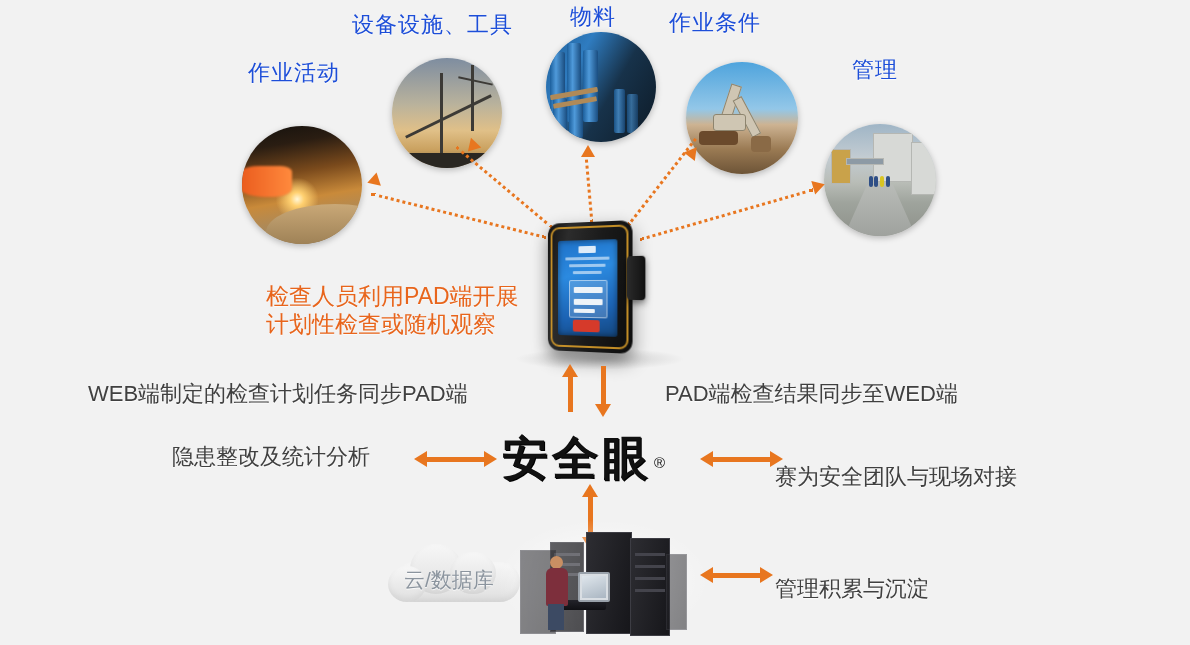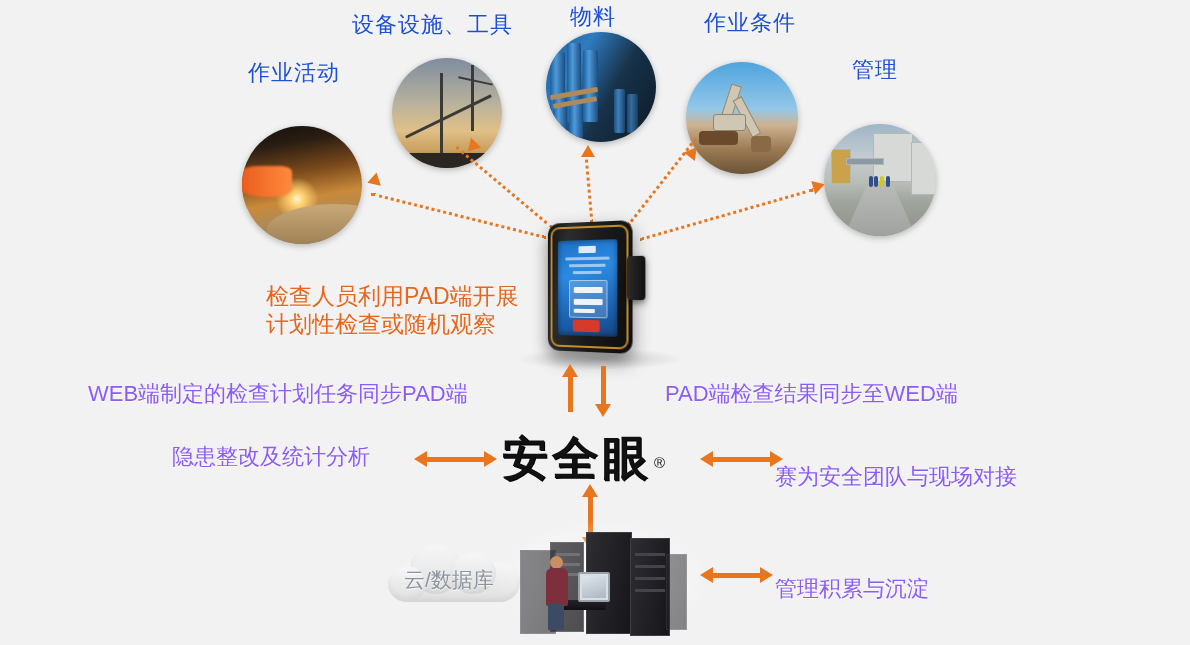--- a/index.html
+++ b/index.html
@@ -93,21 +93,21 @@
     background:radial-gradient(ellipse at center, rgba(120,120,120,.35) 0%, rgba(180,180,180,0) 70%);}
 
   
   .caption-orange{
     position:absolute;color:#e8651c;font-size:23px;line-height:30px;
     white-space:nowrap;text-shadow:0 1px 0 rgba(255,255,255,.6);
   }
 
   
   .cap{
-    position:absolute;color:#8b5cf6;font-size:22px;line-height:30px;
+    position:absolute;color:#404040;font-size:22px;line-height:30px;
     white-space:nowrap;text-shadow:0 1px 1px rgba(255,255,255,.85);
   }
 
   
   #brand{position:absolute;white-space:nowrap;}
   #brand .zh{
     font-family:"DejaVu Serif","Liberation Serif",serif;
     font-weight:700;font-size:46px;color:#111;letter-spacing:4px;
     text-shadow:1px 1px 0 #000;
   }
@@ -136,21 +136,21 @@
   .desk{position:absolute;background:linear-gradient(180deg,#23232a,#101014);border-radius:2px;}
 </style>
 </head>
 <body>
 
 <div id="stage">
 
   <div class="cat-label abs" style="left:248px;top:58px;">作业活动</div>
   <div class="cat-label abs" style="left:352px;top:10px;">设备设施、工具</div>
   <div class="cat-label abs" style="left:570px;top:2px;">物料</div>
-  <div class="cat-label abs" style="left:704px;top:8px;">作业条件</div>
+  <div class="cat-label abs" style="left:669px;top:8px;">作业条件</div>
   <div class="cat-label abs" style="left:852px;top:55px;">管理</div>
 
   <div class="circle" style="left:242px;top:126px;width:120px;height:118px;">
     <div class="photo ph-weld"></div>
   </div>
 
   <div class="circle" style="left:392px;top:58px;width:110px;height:110px;">
     <div class="photo ph-crane">
       <div class="boom" style="left:8%;top:52%;width:86%;height:3px;transform:rotate(-26deg);"></div>
       <div class="boom" style="left:44%;top:14%;width:3px;height:74%;"></div>

